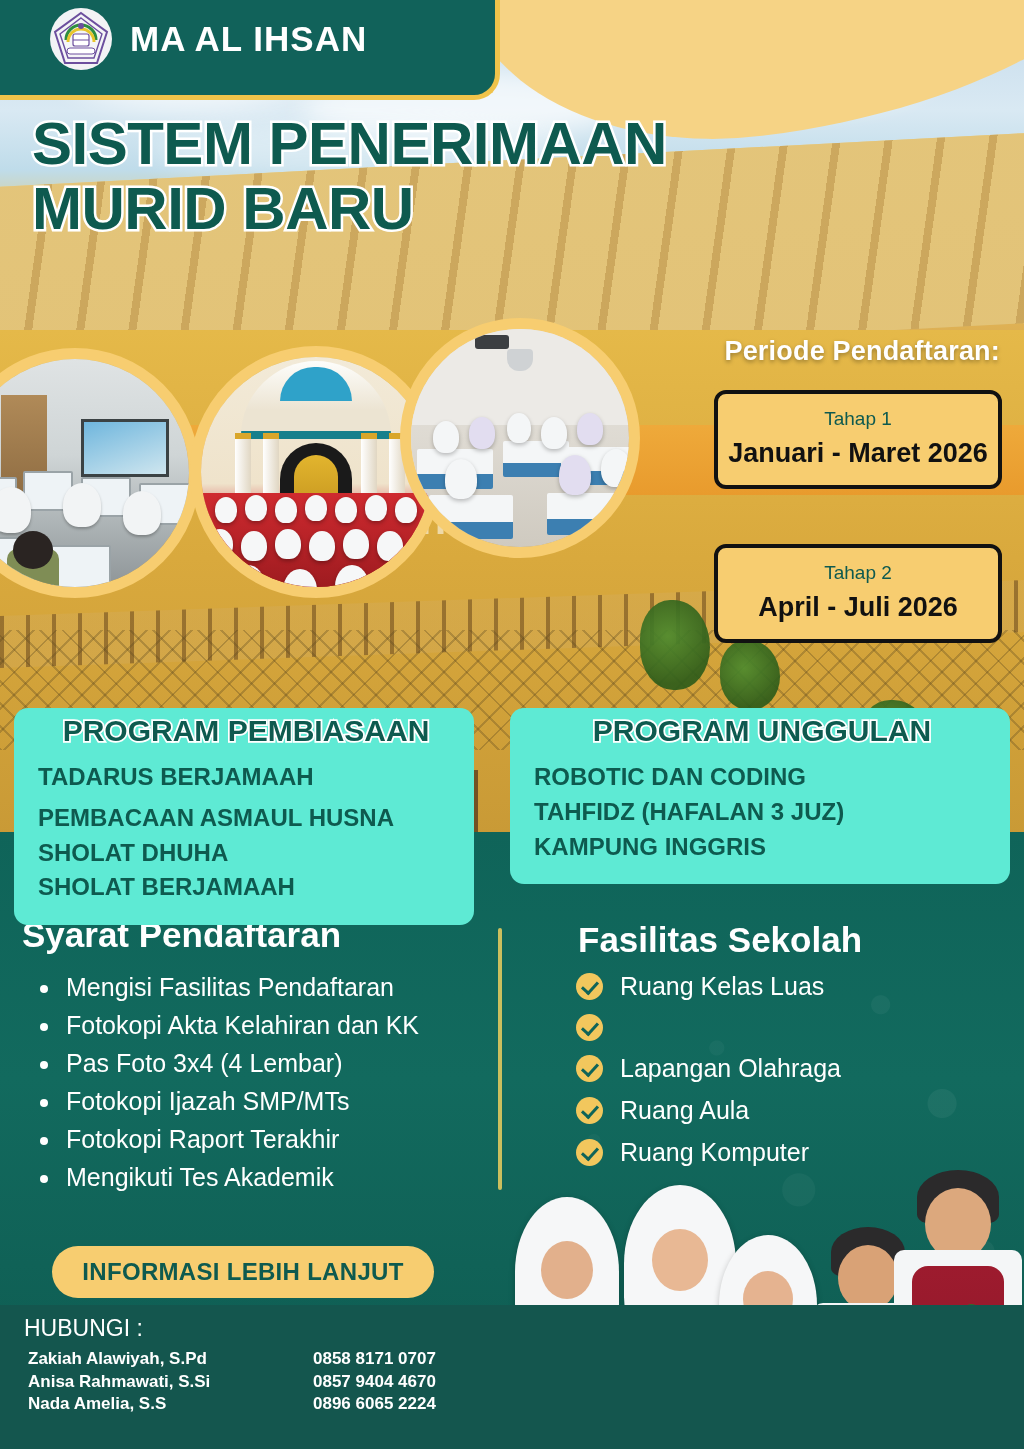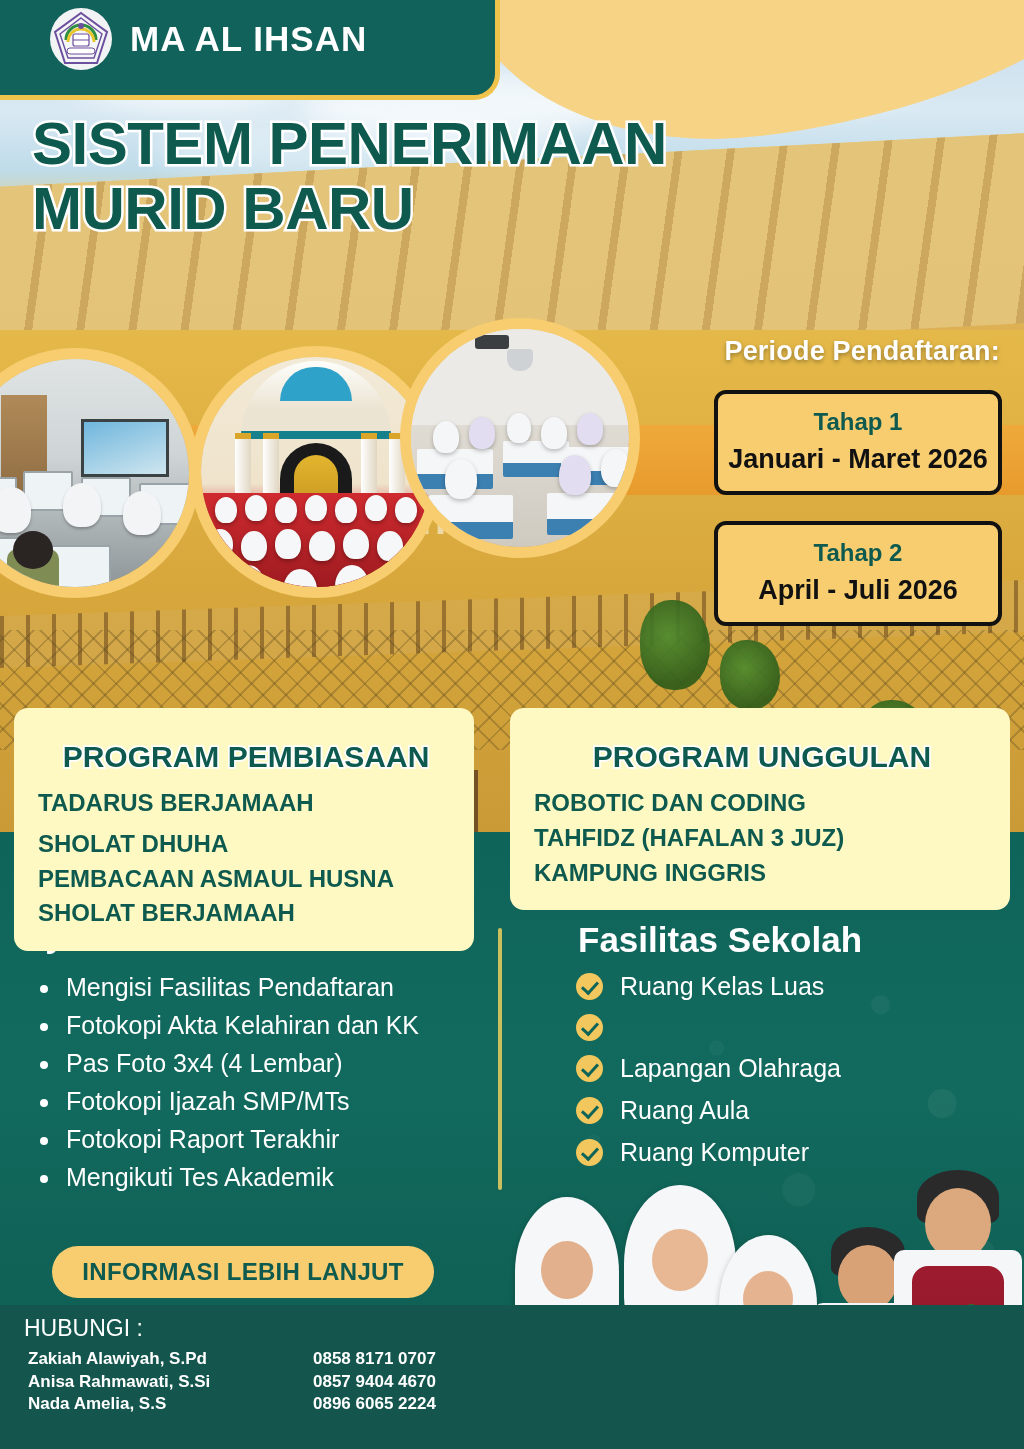--- a/index.html
+++ b/index.html
@@ -279,37 +279,37 @@
     right: 22px;
     width: 288px;
     background: #f7cd70;
     border: 4px solid #111111;
     border-radius: 12px;
     padding: 14px 10px 16px;
     text-align: center;
     z-index: 5;
   }
   .period-card.c1 { top: 390px; }
-  .period-card.c2 { top: 521px; }
+  .period-card.c2 { top: 544px; }
   .period-stage {
     color: #0e5a4f;
-    font-size: 24px; font-weight: 700;
+    font-size: 19px; font-weight: 400;
     margin-bottom: 8px;
   }
   .period-range {
     color: #111111;
     font-size: 27px; font-weight: 800;
   }
 
   
   .prog {
     position: absolute;
-    background: #fef9c3;
+    background: #5eead4;
     border-radius: 14px;
-    padding: 32px 20px 20px 24px;
+    padding: 6px 20px 20px 24px;
     z-index: 5;
   }
   .prog-left  { left: 14px;  top: 708px; width: 460px; }
   .prog-right { left: 510px; top: 708px; width: 500px; }
   .prog-head {
     text-align: center;
     font-size: 30px; font-weight: 800;
     color: #0e5a4f;
     -webkit-text-stroke: 3.5px #ffffff;
     paint-order: stroke fill;
@@ -642,22 +642,22 @@
   </div>
 
   <div class="period-card c2">
     <div class="period-stage">Tahap 2</div>
     <div class="period-range">April - Juli 2026</div>
   </div>
 
   <div class="prog prog-left">
     <div class="prog-head">PROGRAM PEMBIASAAN</div>
     <div class="prog-item">TADARUS BERJAMAAH</div>
+    <div class="prog-item">PEMBACAAN ASMAUL HUSNA</div>
     <div class="prog-item">SHOLAT DHUHA</div>
-    <div class="prog-item">PEMBACAAN ASMAUL HUSNA</div>
     <div class="prog-item">SHOLAT BERJAMAAH</div>
   </div>
 
   <div class="prog prog-right">
     <div class="prog-head">PROGRAM UNGGULAN</div>
     <div class="prog-item">ROBOTIC DAN CODING</div>
     <div class="prog-item">TAHFIDZ (HAFALAN 3 JUZ)</div>
     <div class="prog-item">KAMPUNG INGGRIS</div>
   </div>
 

